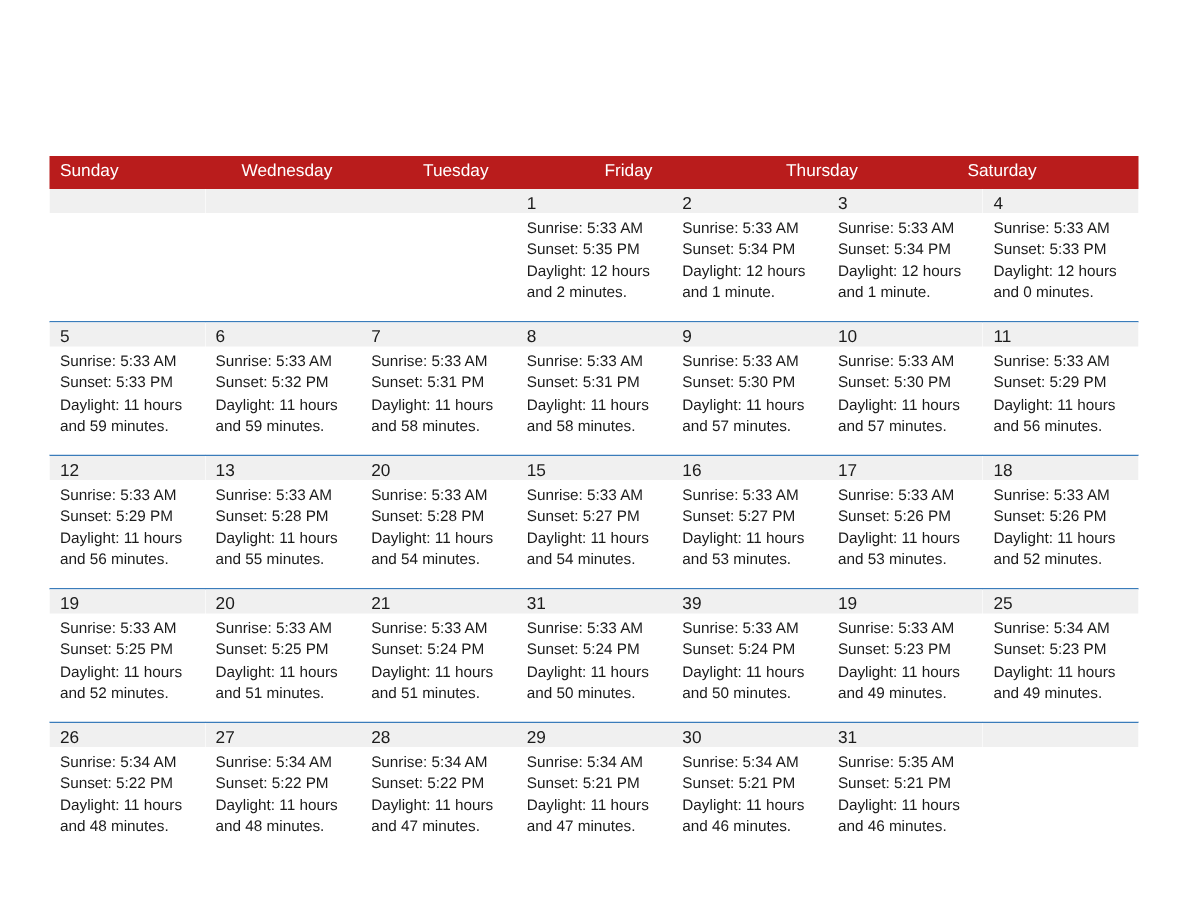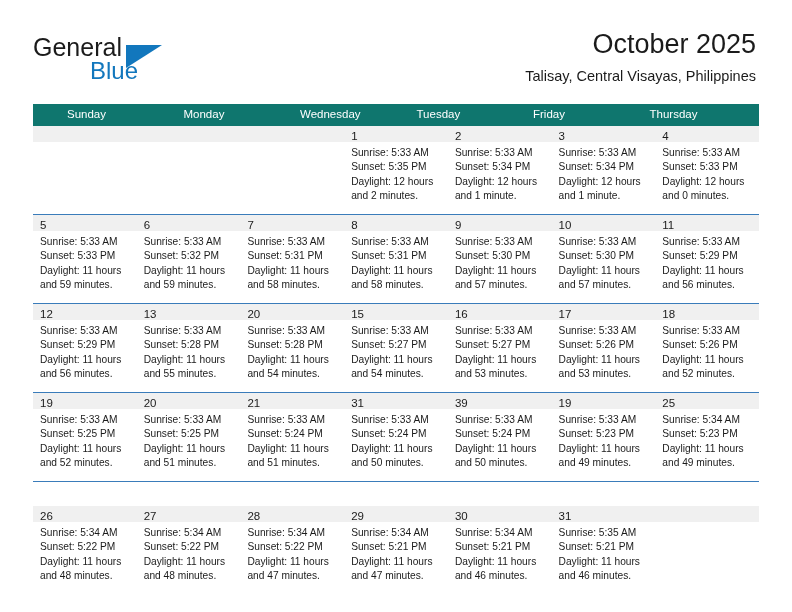--- a/index.html
+++ b/index.html
@@ -85,40 +85,38 @@
 
   
   .calendar {
     position: absolute;
     left: 33px;
     top: 104px;
     width: 726px;
   }
   .cal-header {
     display: flex;
-    background: #0f766e;
+    background: #b91c1c;
     height: 22px;
-    padding-left: 27px;
   }
   .cal-header .dow {
     flex: 1 1 0;
     box-sizing: border-box;
     padding: 3px 0 0 7px;
     font-size: 11.5px;
     color: #ffffff;
     line-height: 15px;
     white-space: nowrap;
   }
   .week {
     display: flex;
     border-bottom: 1px solid #3a7cba;
   }
   .week:last-child {
     border-bottom: none;
-    margin-top: 24px;
   }
   .cell {
     flex: 1 1 0;
     box-sizing: border-box;
     height: 88px;
     position: relative;
     background: #ffffff;
     overflow: hidden;
   }
   .cell .datenum-band {
@@ -143,43 +141,29 @@
     line-height: 14.4px;
     color: #1b1b1b;
     white-space: nowrap;
   }
 </style>
 </head>
 <body>
 
 <div class="page">
 
-  <div class="header">
-
-    <div class="brand">
-      <span class="brand-general">General</span>
-      <span class="brand-flag"></span>
-      <span class="brand-blue">Blue</span>
-    </div>
-
-    <div class="title-block">
-      <div class="month-title">October 2025</div>
-      <div class="location-title">Talisay, Central Visayas, Philippines</div>
-    </div>
-
-  </div>
 
   <div class="calendar">
     <div class="cal-header">
         <div class="dow">Sunday</div>
-        <div class="dow">Monday</div>
         <div class="dow">Wednesday</div>
         <div class="dow">Tuesday</div>
         <div class="dow">Friday</div>
         <div class="dow">Thursday</div>
+        <div class="dow">Saturday</div>
       </div>
     <div class="weeks">
         <div class="week">
           <div class="cell empty">
             <div class="datenum-band"><span class="datenum"></span></div>
             <div class="cell-lines"></div>
           </div>
           <div class="cell empty">
             <div class="datenum-band"><span class="datenum"></span></div>
             <div class="cell-lines"></div>

